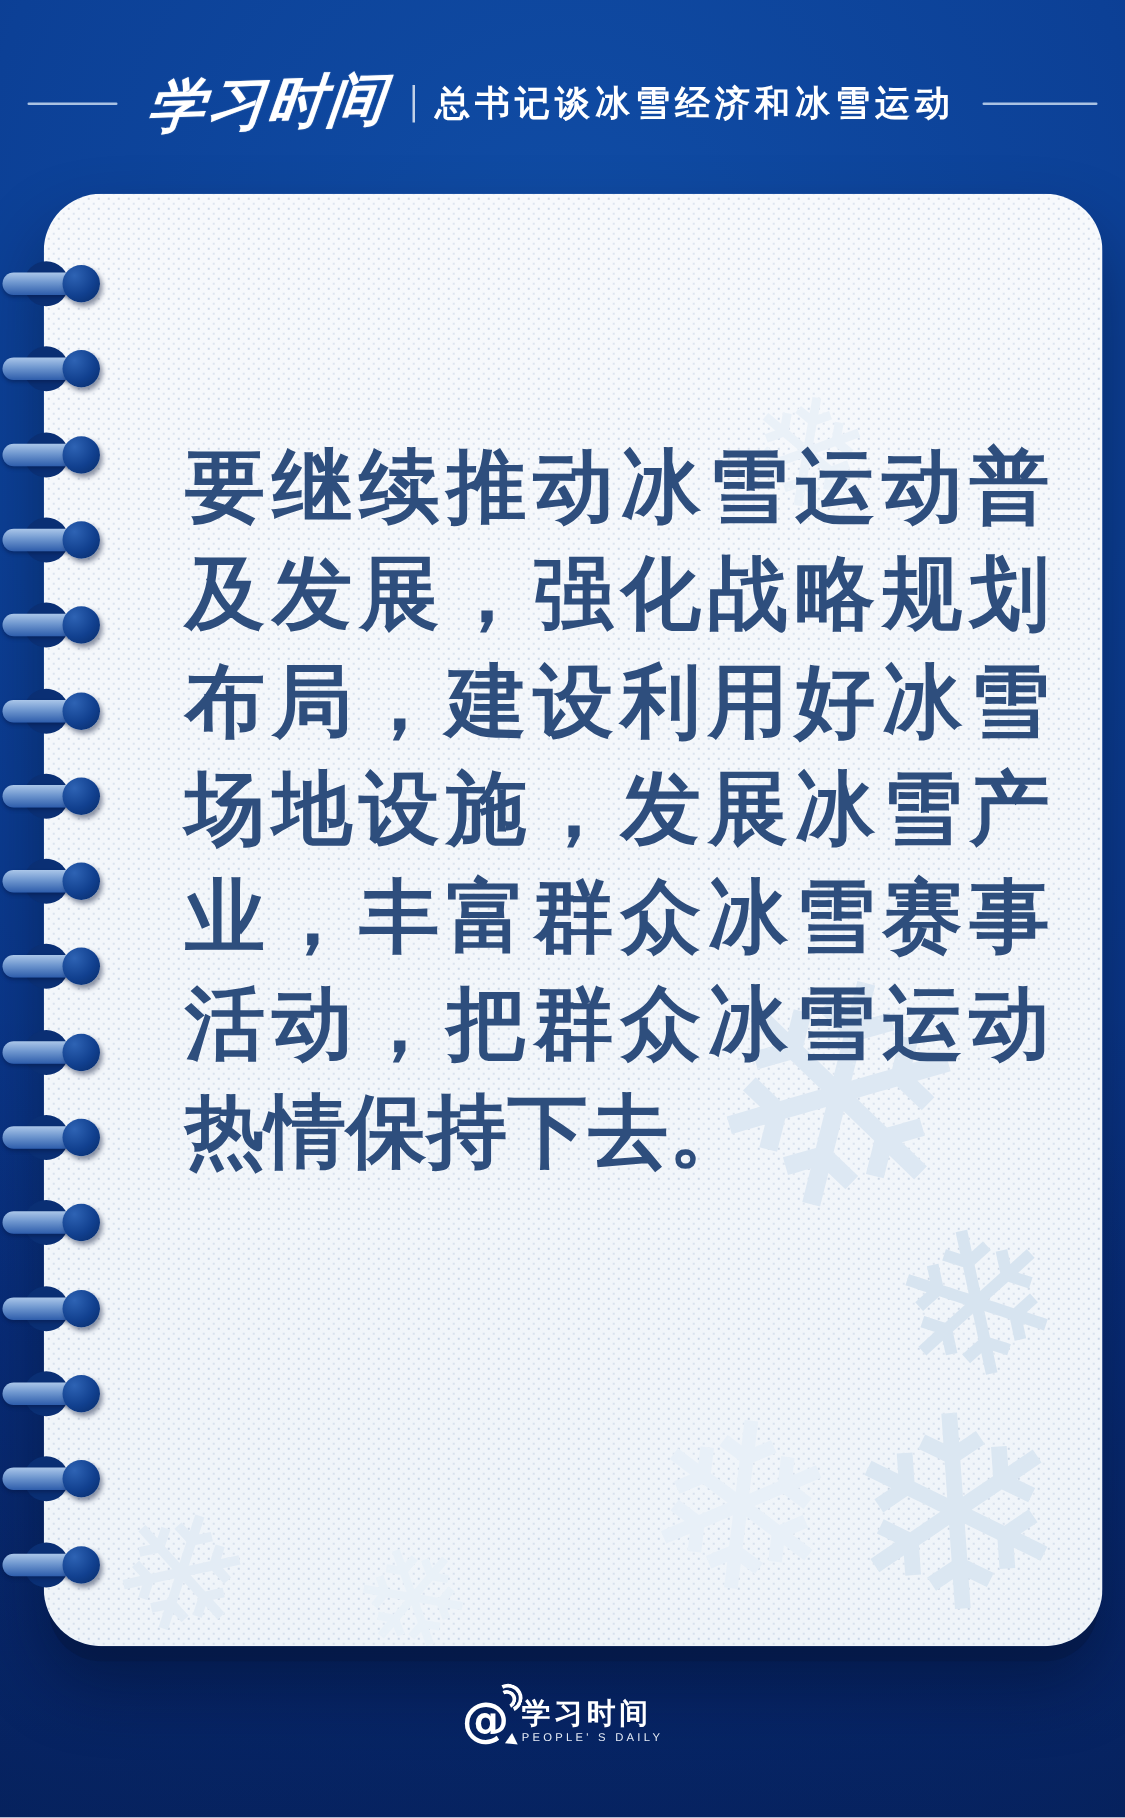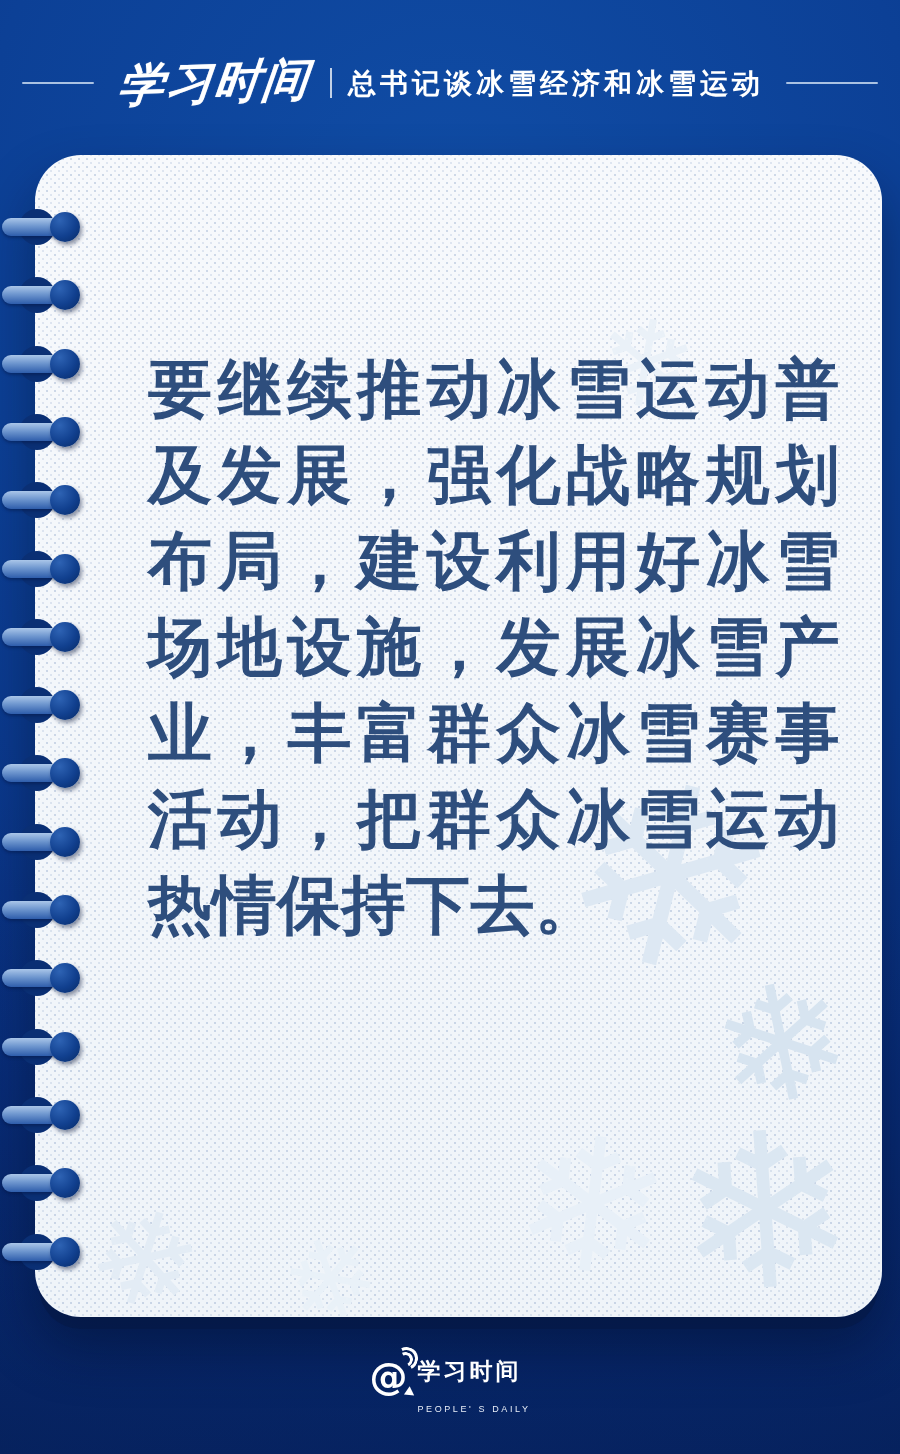--- a/index.html
+++ b/index.html
@@ -113,21 +113,21 @@
     position:absolute;right:-6px;bottom:2px;width:0;height:0;
     border-left:9px solid #fff;border-top:5px solid rgba(0,0,0,0);
     border-bottom:5px solid rgba(0,0,0,0);transform:rotate(35deg);
   }
   .fcol{display:flex;flex-direction:column;align-items:flex-start;}
   .f-cn{
     font-family:"DejaVu Sans","Liberation Sans",sans-serif;
     font-weight:700;font-size:23px;line-height:26px;letter-spacing:3px;margin-top:2px;
   }
   .f-en{
-    font-size:9px;letter-spacing:2.6px;margin-top:20px;color:#e8eef8;
+    font-size:9px;letter-spacing:2.6px;margin-top:1px;color:#e8eef8;
     font-family:"Liberation Sans","DejaVu Sans",sans-serif;
   }
 </style>
 </head>
 <body>
 
 <div class="poster">
 
   <div class="header">
     <span class="h-line left"></span>

